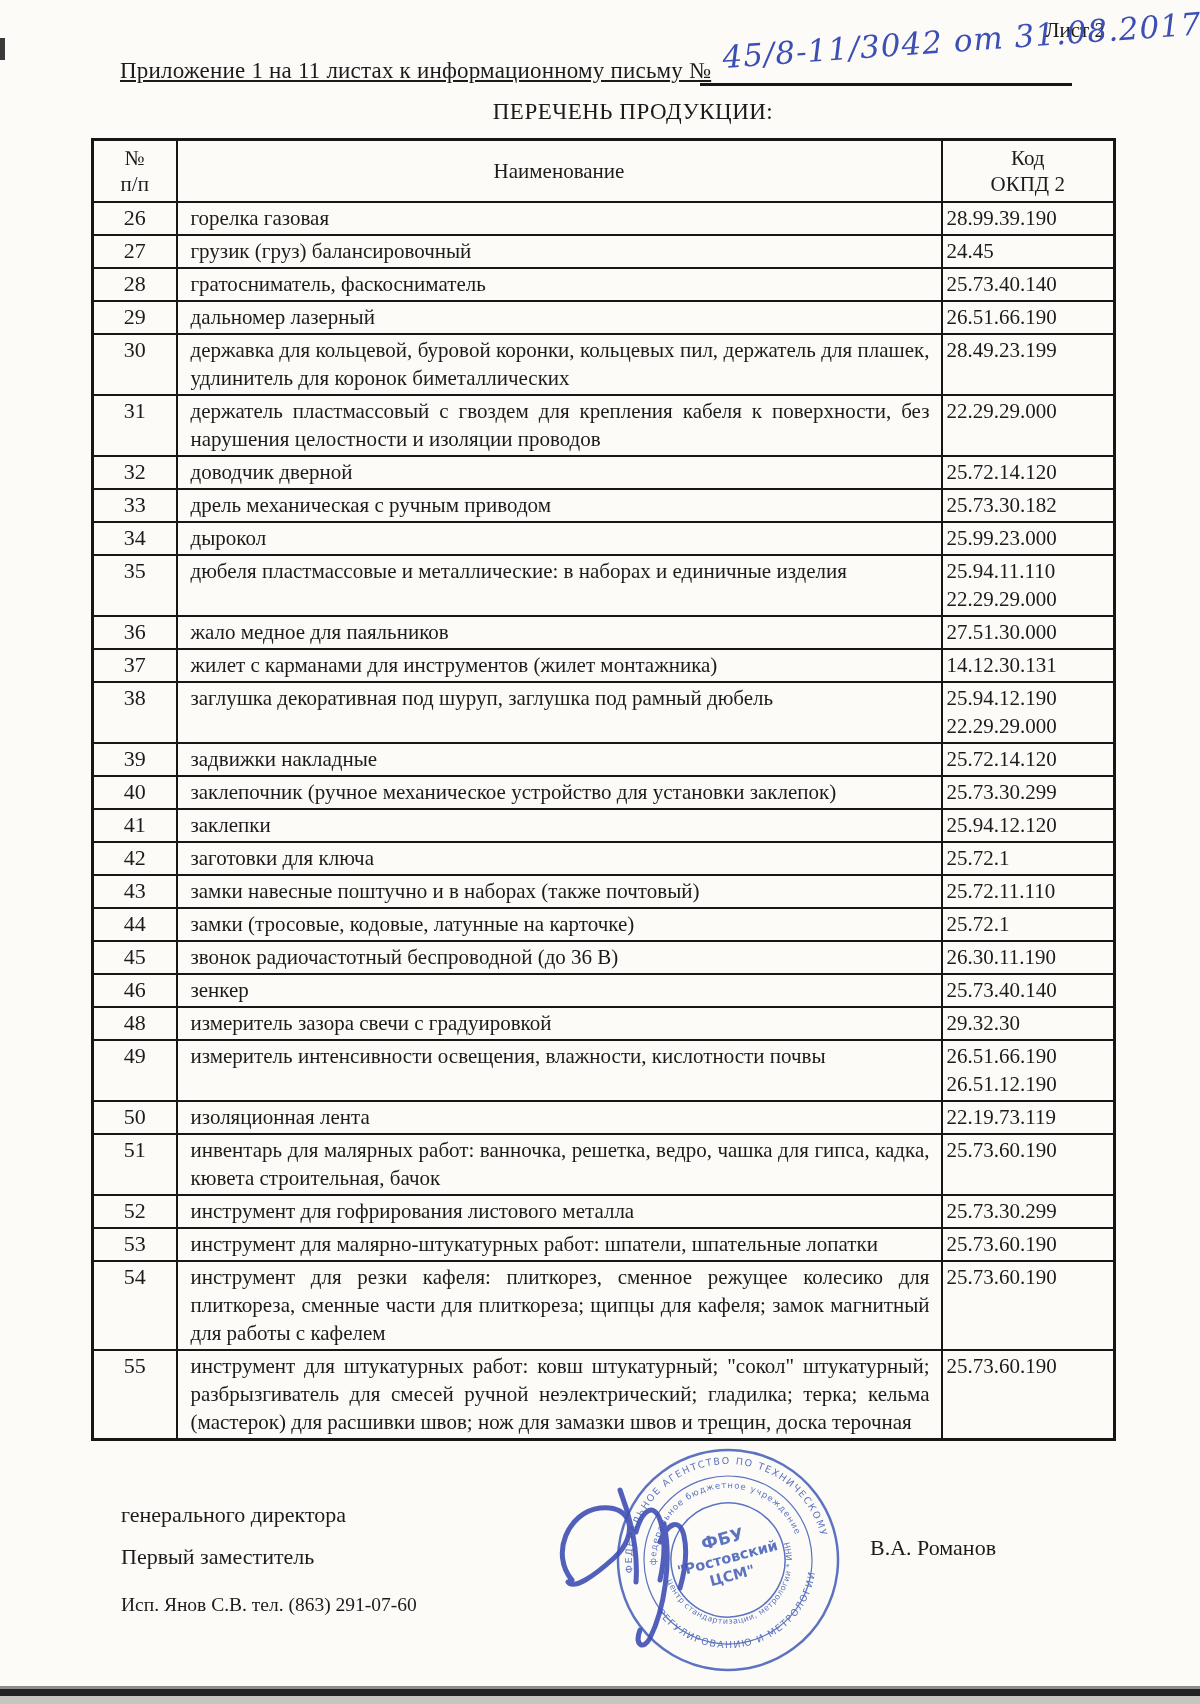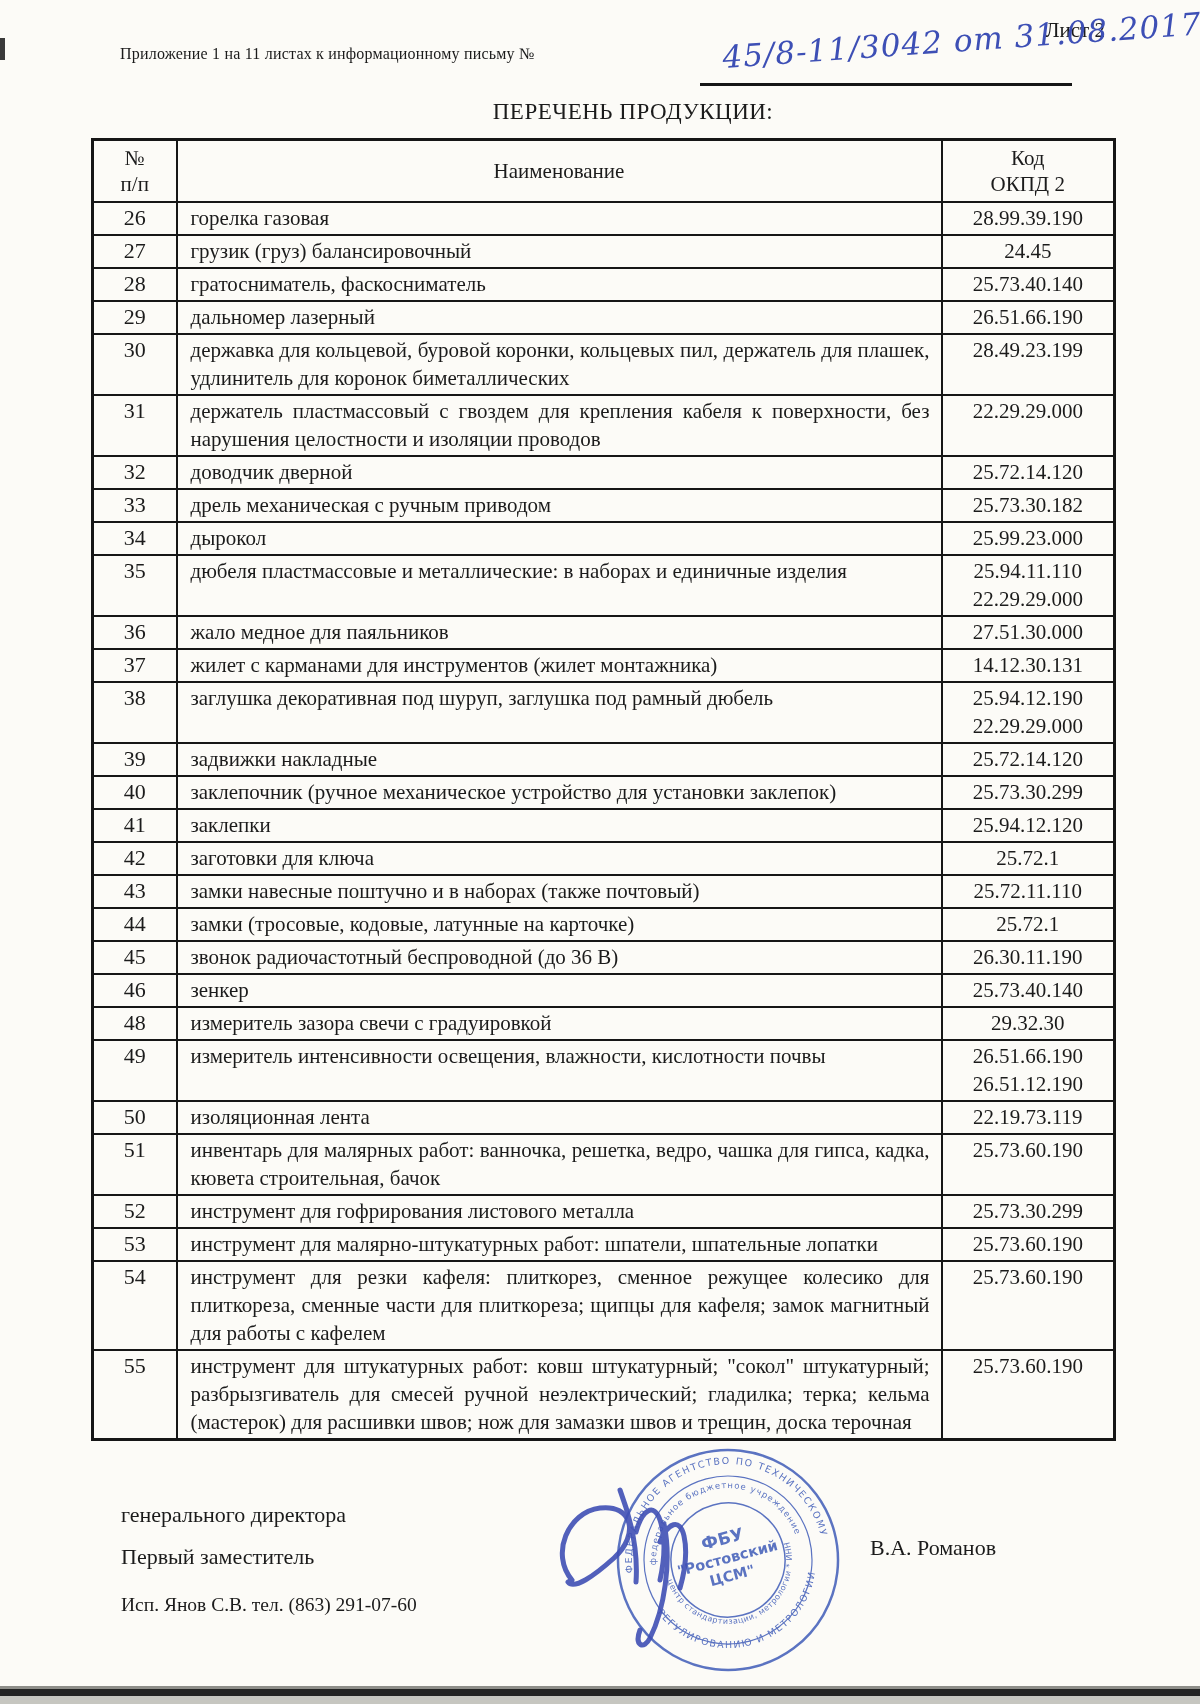--- a/index.html
+++ b/index.html
@@ -11,22 +11,22 @@
     overflow:hidden;
     font-family:"Liberation Serif","DejaVu Serif",serif;
     color:#1b1b1b;
   }
   
   .sheet-label{
     position:absolute;top:18px;right:95px;
     font-size:21px;
   }
   .appendix-line{
-    position:absolute;top:45px;left:120px;
-    font-size:16px;letter-spacing:.2px;
+    position:absolute;top:58px;left:120px;
+    font-size:23px;letter-spacing:.2px;text-decoration:underline;
   }
   .handwritten{
     position:absolute;top:26px;left:722px;width:370px;
     font-size:31px;font-style:italic;
     font-family:"DejaVu Serif",serif;
     color:#3d4fb5;letter-spacing:1px;white-space:nowrap;
     transform:rotate(-4deg);
   }
   .hand-underline{
     position:absolute;top:83px;left:700px;width:372px;height:3px;
@@ -51,21 +51,21 @@
   }
   .product-table thead th{
     vertical-align:middle;text-align:center;
     padding:4px 2px;line-height:26px;
   }
   td.num-cell{text-align:center;font-size:22px;border-radius:16px;}
   td.name-cell{
     text-align:justify;text-align-last:left;-moz-text-align-last:left;
     padding-left:13px;padding-right:11px;border-radius:11px;
   }
-  td.code-cell{text-align:center;white-space:pre-line;}
+  td.code-cell{text-align:left;white-space:pre-line;}
   
   .signer-title{
     position:absolute;top:1494px;left:121px;
     font-size:22px;line-height:42px;
   }
   .signer-name{
     position:absolute;top:1535px;left:870px;
     font-size:22px;
   }
   .executor-line{

